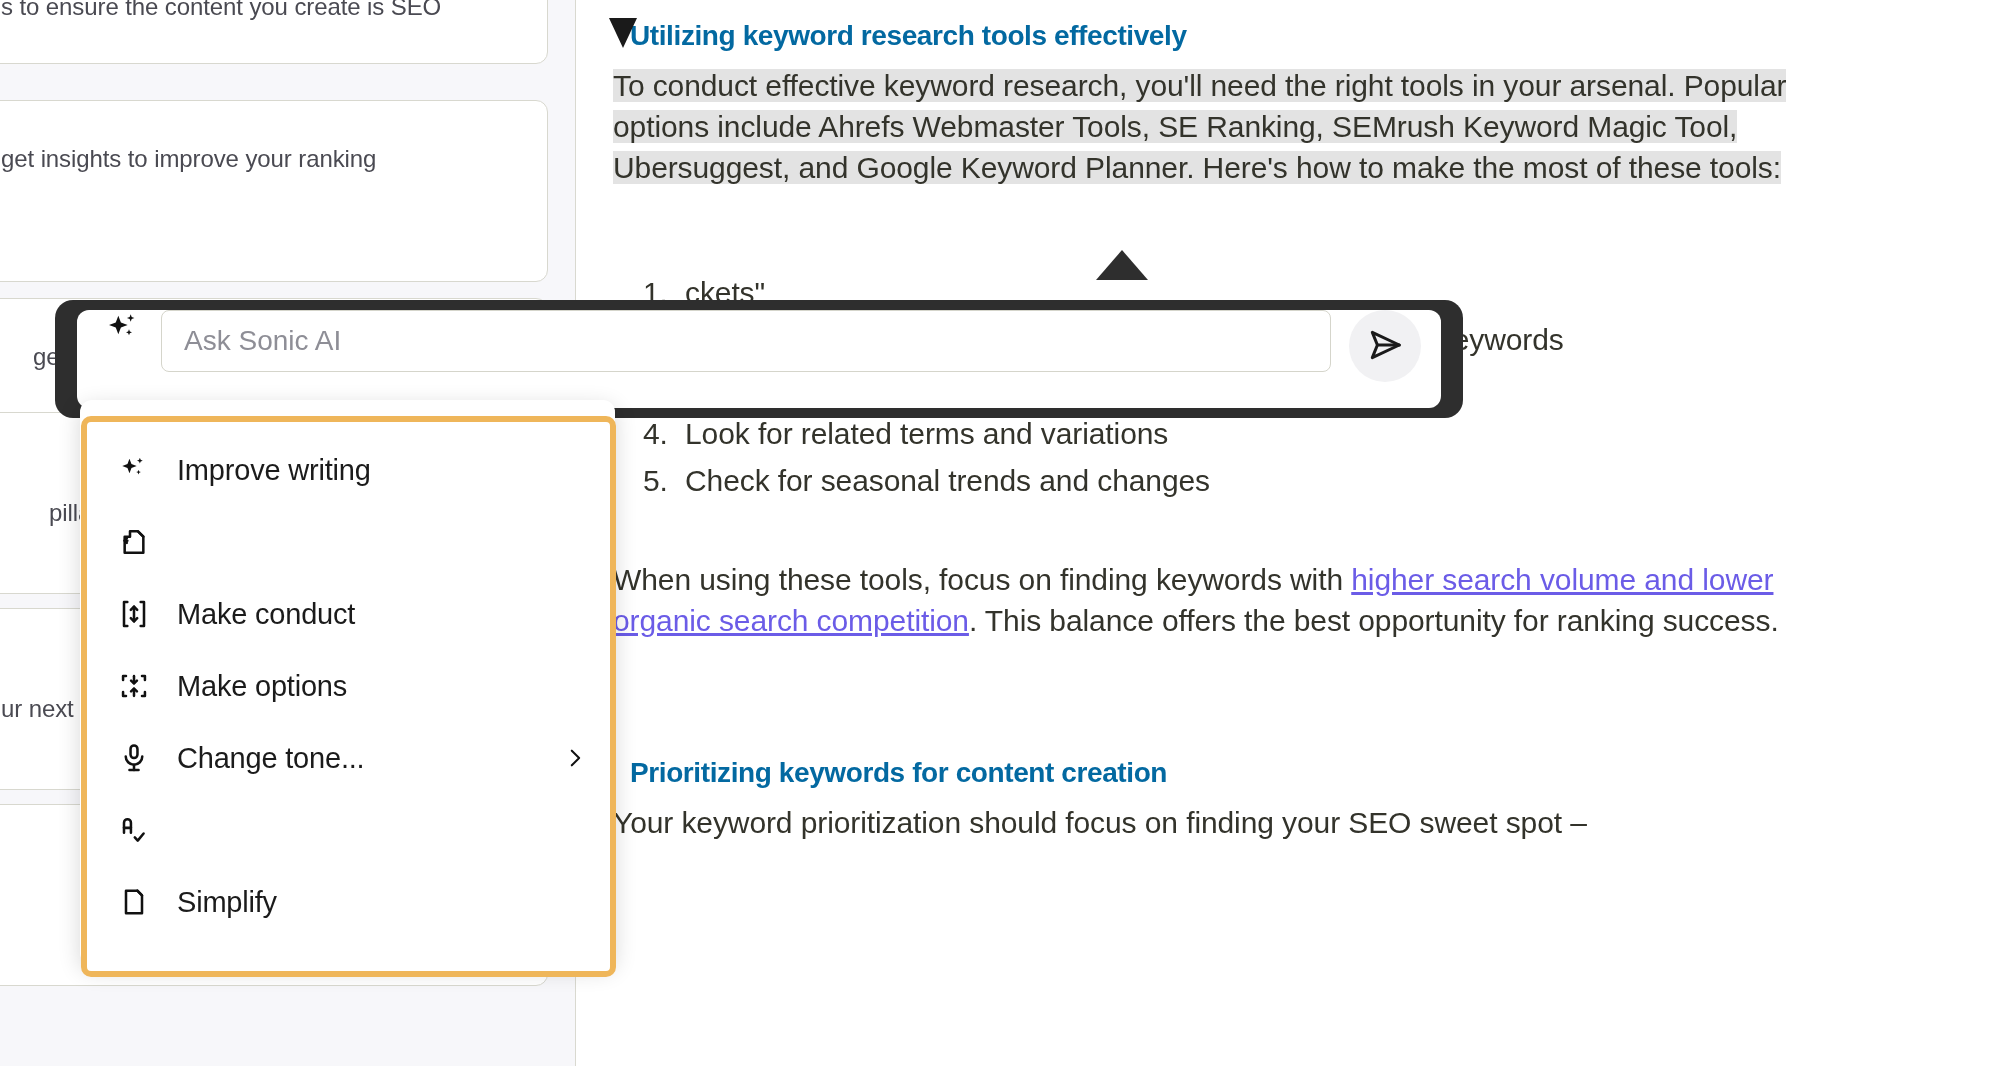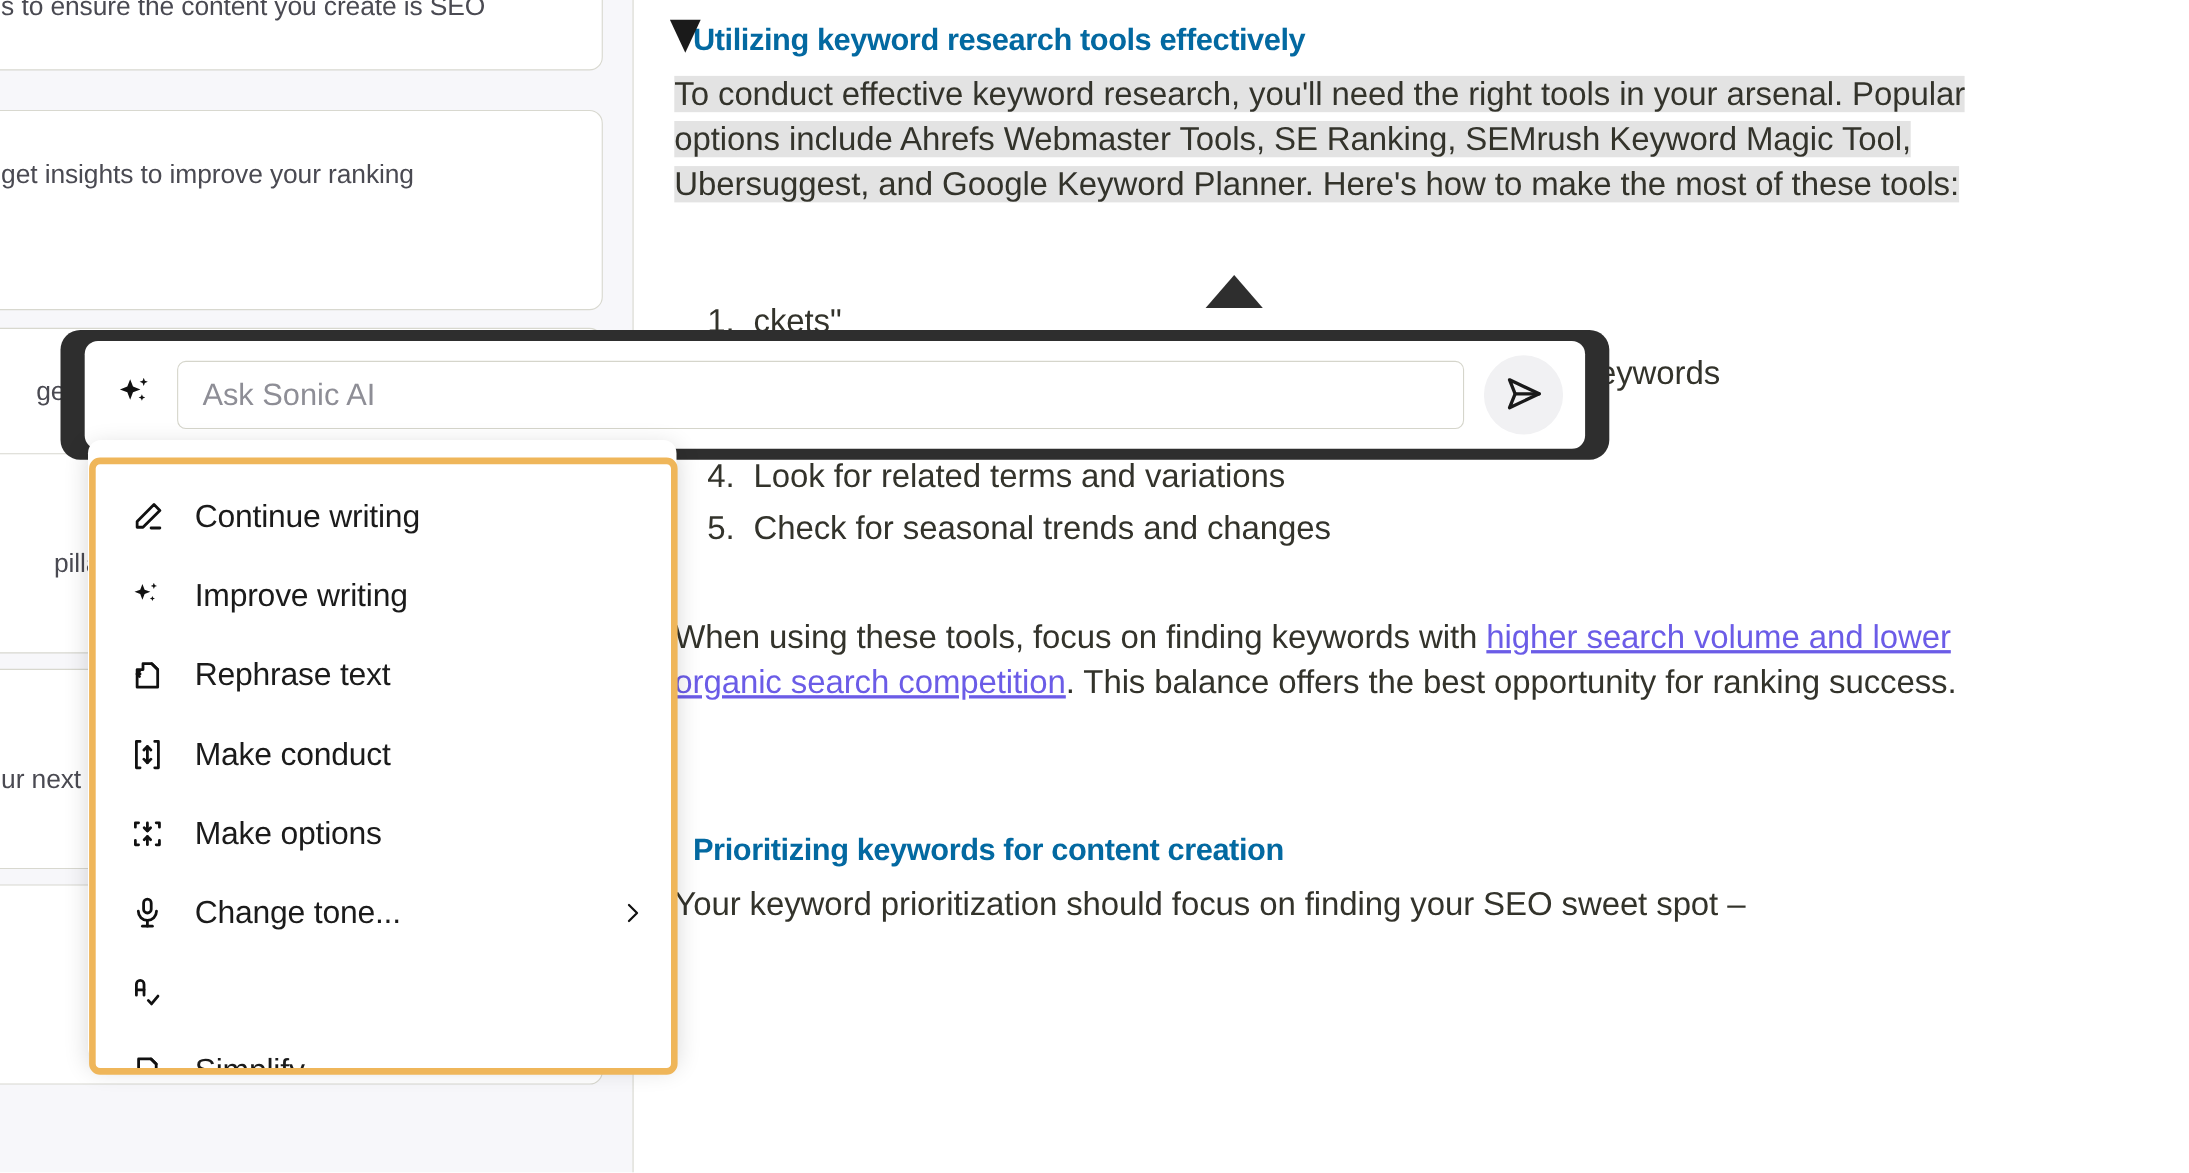--- a/index.html
+++ b/index.html
@@ -114,21 +114,21 @@
     border-radius: 18px;
     z-index: 40;
   }
   .ai-bar-inner {
     position: absolute;
     left: 22px; top: 10px;
     width: 1364px; height: 98px;
     background: #ffffff;
     border-radius: 12px;
     display: flex;
-    align-items: center;
+    align-items: flex-start;
     padding: 0 20px 0 26px;
     gap: 18px;
   }
   .sparkle-icon { flex: 0 0 auto; width: 40px; height: 40px; }
   .ai-input {
     flex: 1 1 auto;
     height: 62px;
     border: 1px solid #d5d5cb;
     border-radius: 8px;
     background: #ffffff;
@@ -276,29 +276,20 @@
         </span>
       </button>
     </div>
   </div>
 
   <div class="menu-shadowbox"></div>
 
   <div class="menu">
     <div class="menu-list">
 
-      <div class="menu-item">
-        <span class="mi-icon">
-          <svg viewBox="0 0 24 24" width="32" height="32" fill="none" stroke="#111" stroke-width="1.9" stroke-linecap="round" stroke-linejoin="round">
-            <path d="M16.5 3.5l4 4L9 19H5v-4z"></path>
-              <path d="M14.5 19.5h6"></path>
-          </svg>
-        </span>
-        <span class="mi-label">Continue writing</span>
-      </div>
 
       <div class="menu-item">
         <span class="mi-icon">
           <svg viewBox="0 0 24 24" width="32" height="32" fill="#111">
             <path d="M8.6 3.6l1.5 3.95L14 9l-3.9 1.45L8.6 14.4 7.1 10.45 3.2 9l3.9-1.45z"></path>
             <path d="M16.4 2.8l.6 1.55L18.55 5l-1.55.6-.6 1.55-.6-1.55L14.25 5l1.55-.65z"></path>
             <path d="M15.4 11.8l.5 1.25 1.25.5-1.25.5-.5 1.25-.5-1.25-1.25-.5 1.25-.5z"></path>
           </svg>
         </span>
         <span class="mi-label">Improve writing</span>
@@ -306,21 +297,20 @@
 
       <div class="menu-item">
         <span class="mi-icon">
           <svg viewBox="0 0 24 24" width="32" height="32" fill="none" stroke="#111" stroke-width="1.9" stroke-linecap="round" stroke-linejoin="round">
             <path d="M15 4H9v4H5v12h14V8z"></path>
               <path d="M15 4l4 4"></path>
             <path d="M7 11H5.2"></path>
               <path d="M6.6 9.3L4.9 11l1.7 1.7"></path>
           </svg>
         </span>
-        <span class="mi-label">Rephrase text</span>
       </div>
 
       <div class="menu-item">
         <span class="mi-icon">
           <svg viewBox="0 0 24 24" width="32" height="32" fill="none" stroke="#111" stroke-width="1.9" stroke-linecap="round" stroke-linejoin="round">
             <path d="M7 3H4.5v18H7"></path>
               <path d="M17 3h2.5v18H17"></path>
             <path d="M12 6.5v11"></path>
               <path d="M9.6 8.9L12 6.4l2.4 2.5"></path>
               <path d="M9.6 15.1L12 17.6l2.4-2.5"></path>

